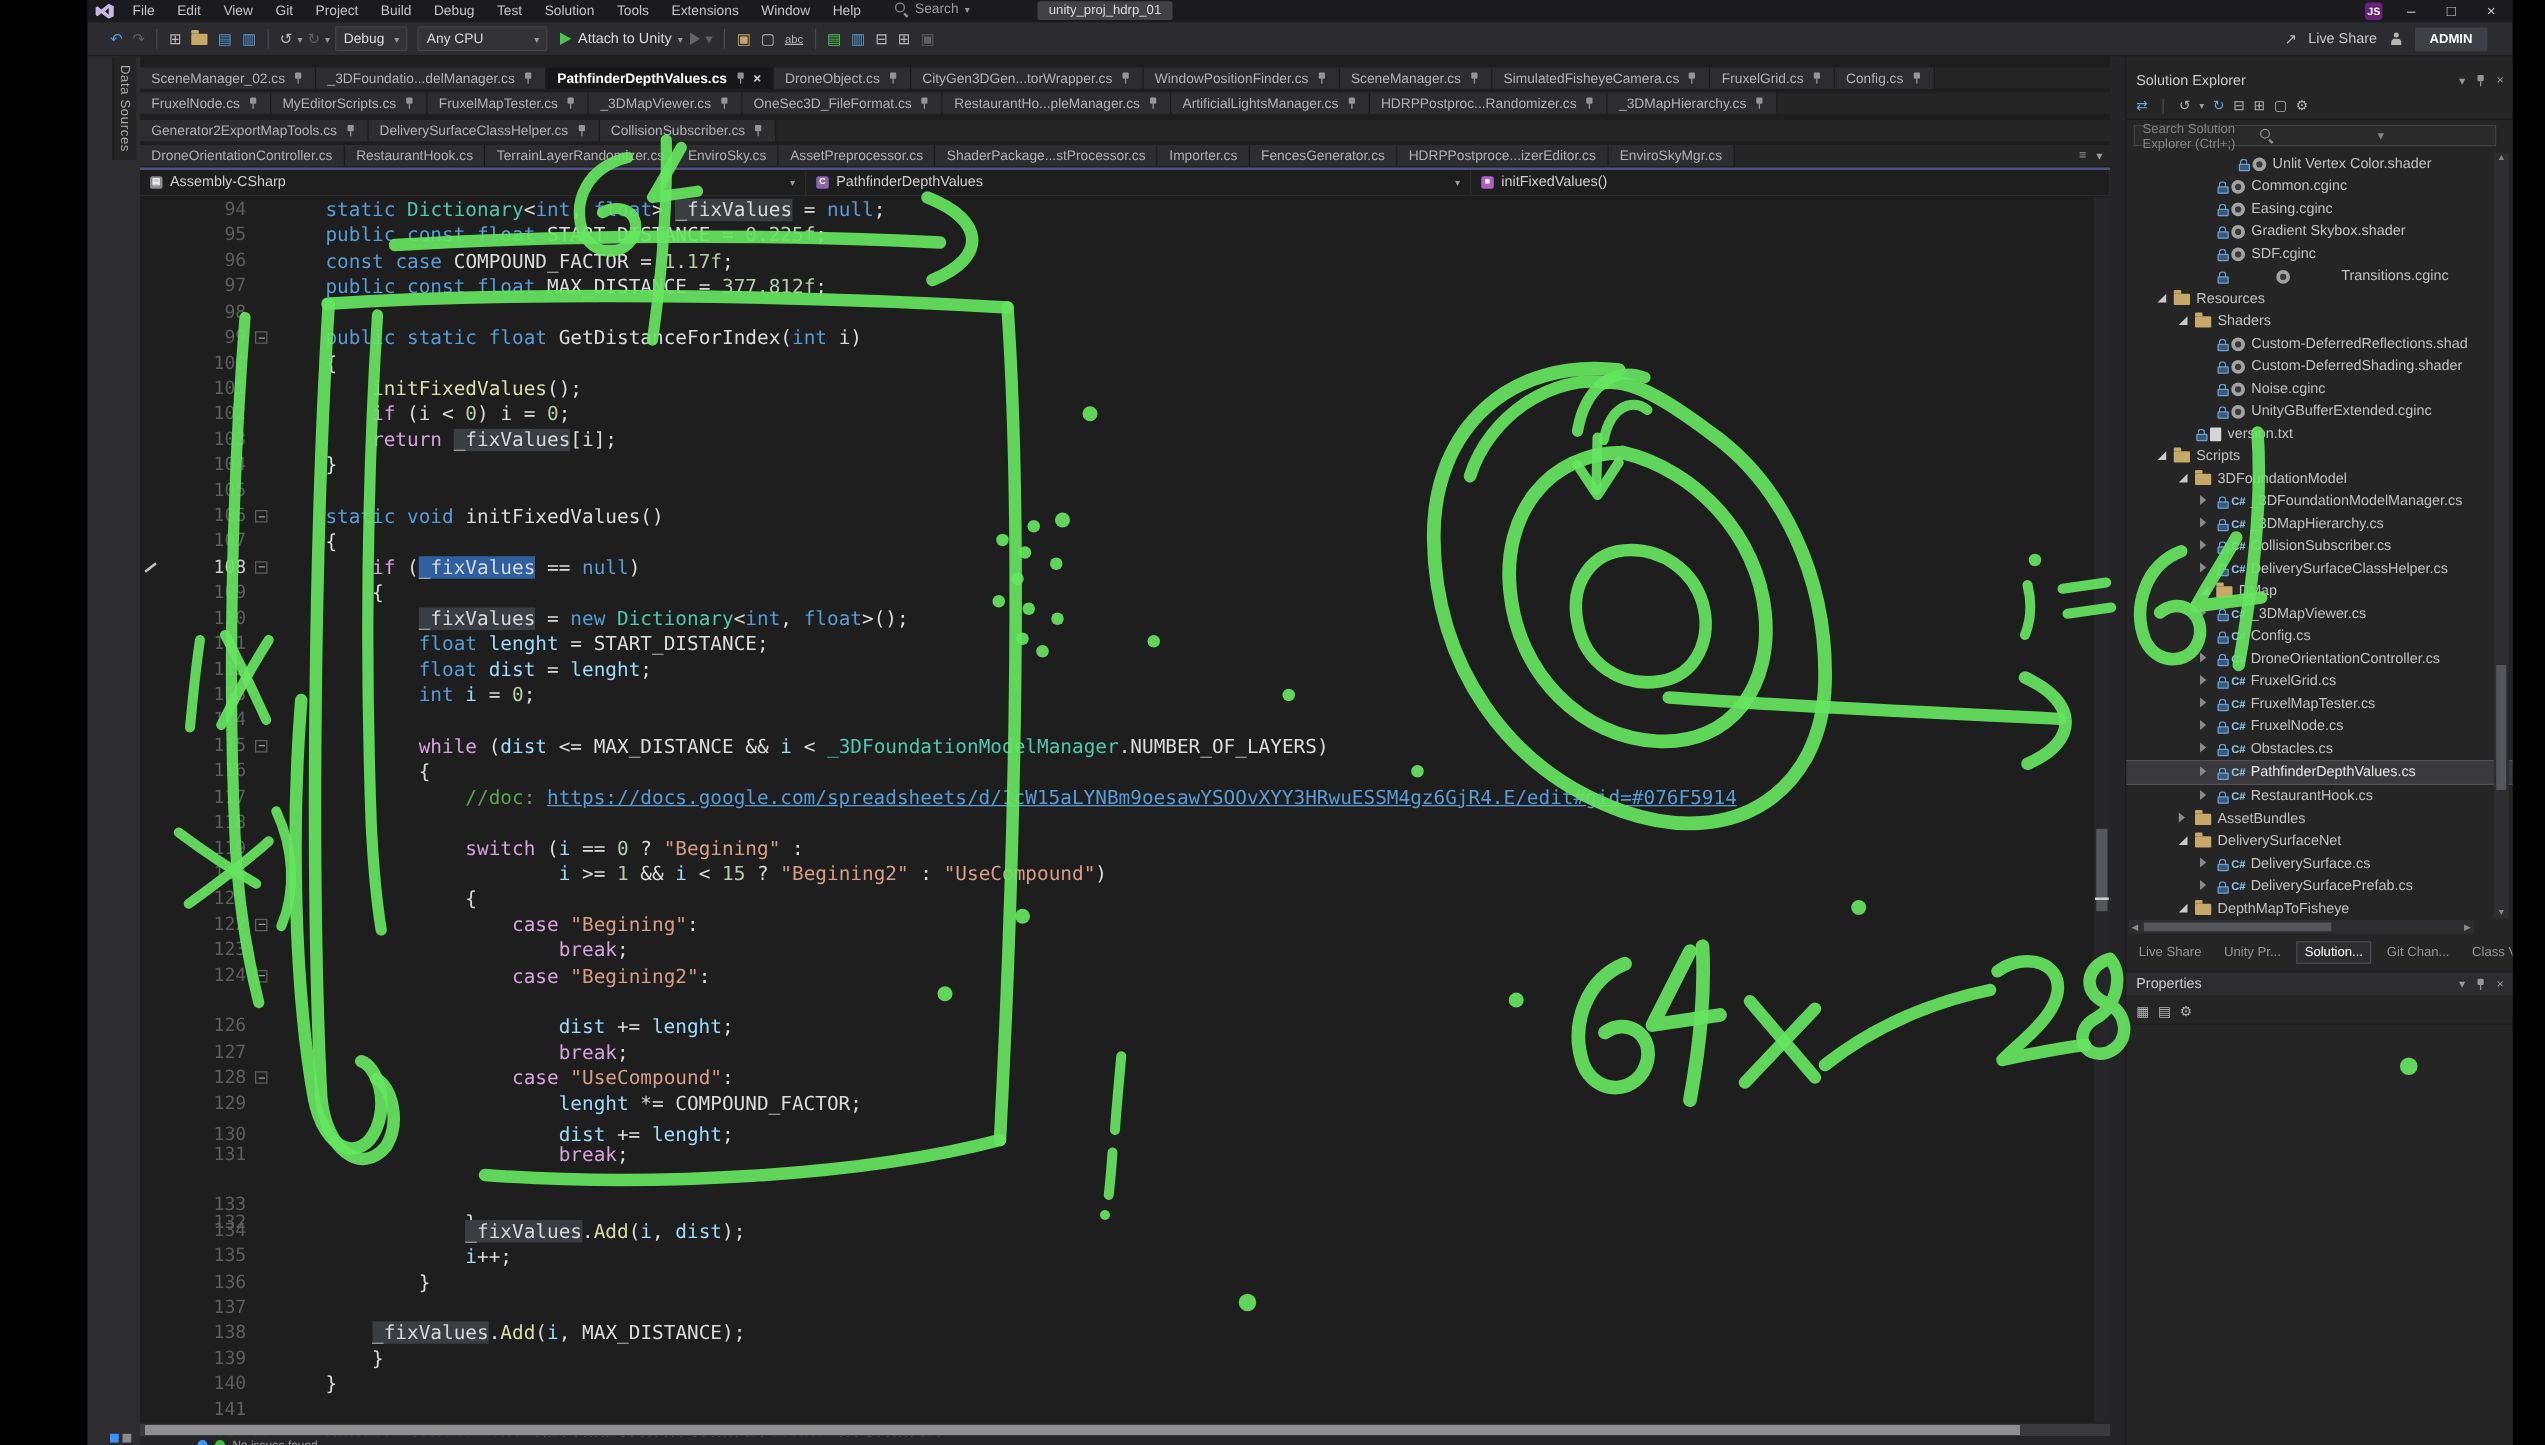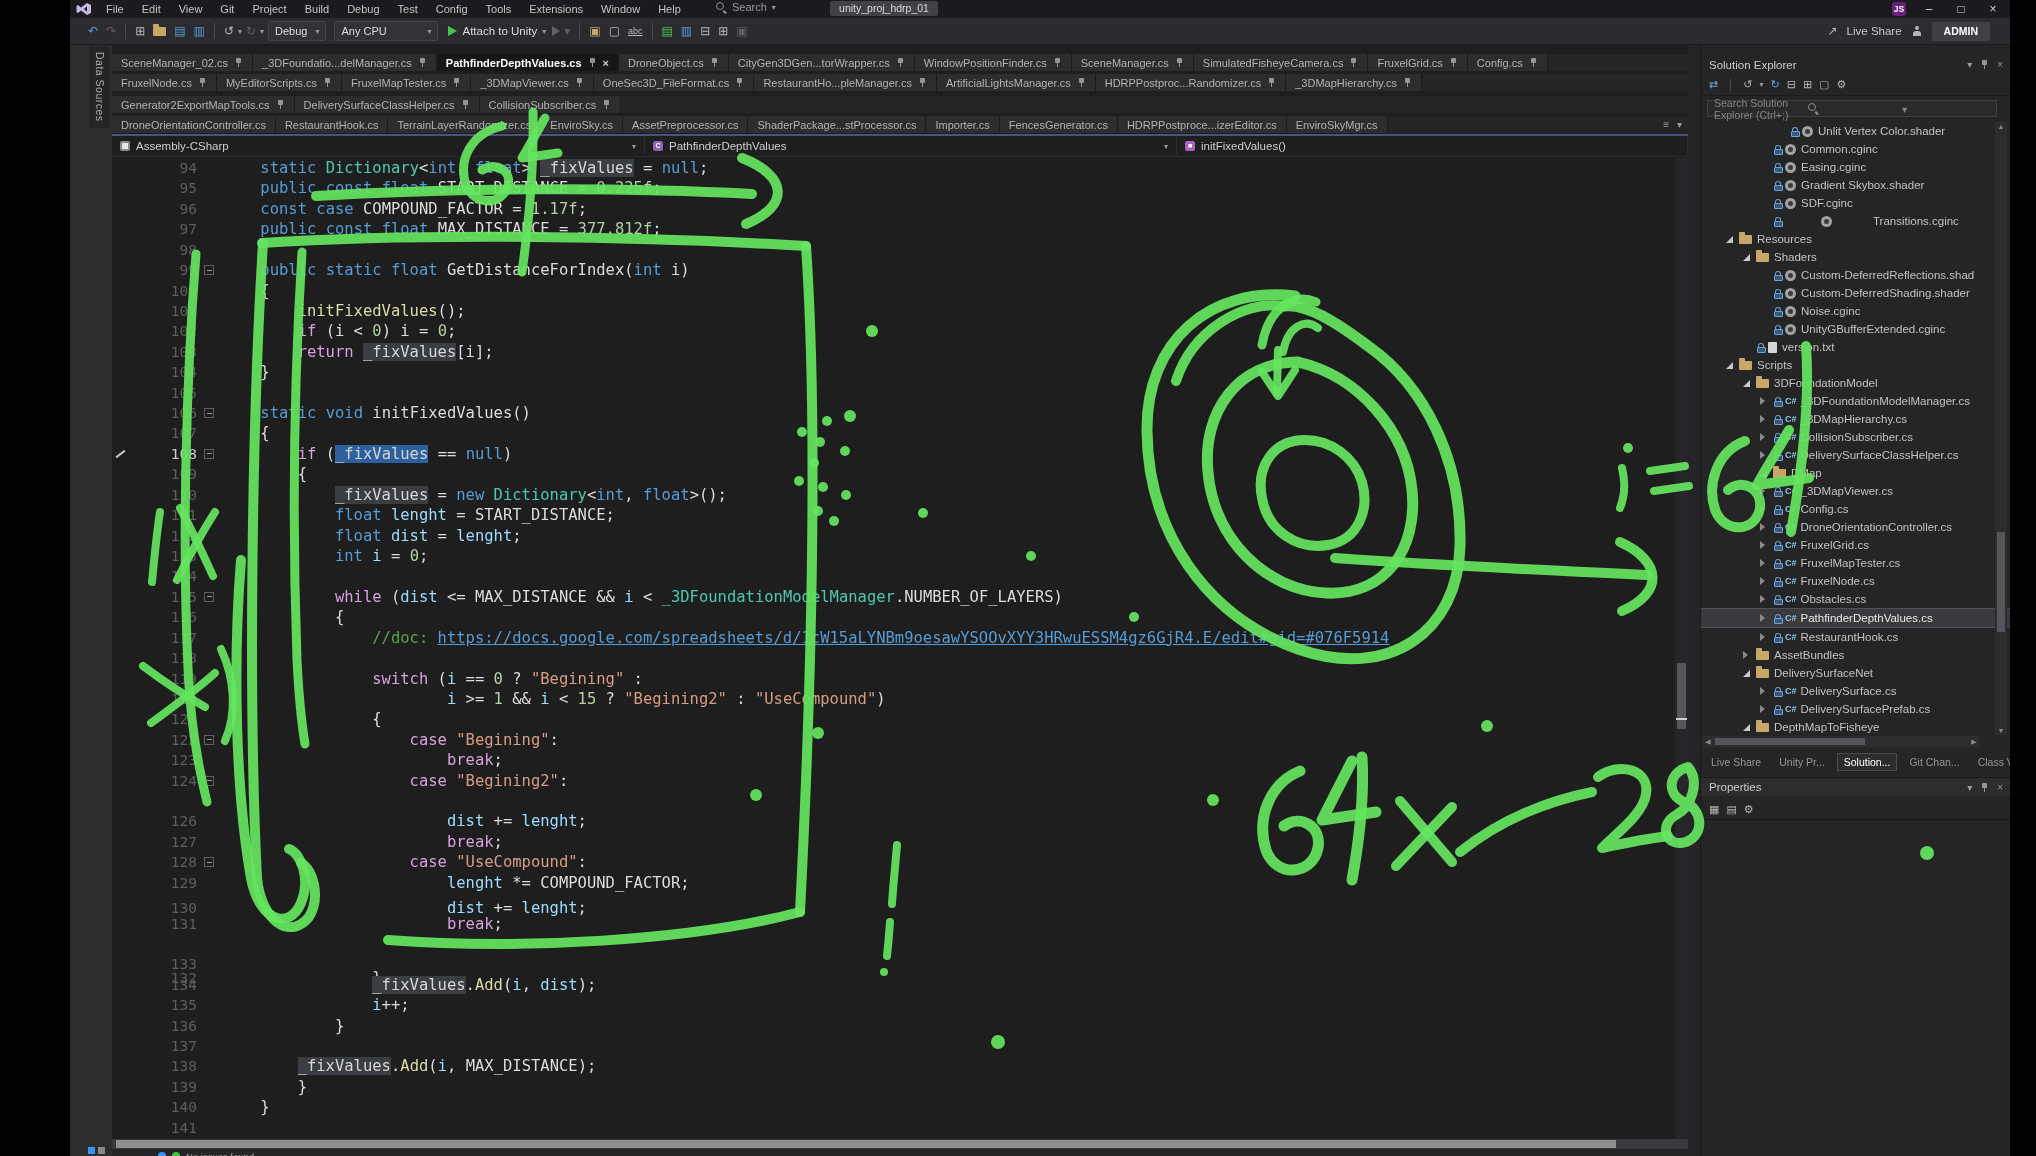--- a/index.html
+++ b/index.html
@@ -142,21 +142,21 @@
     </svg>
     <div class="menubar">
         <span class="menu-item">File</span>
         <span class="menu-item">Edit</span>
         <span class="menu-item">View</span>
         <span class="menu-item">Git</span>
         <span class="menu-item">Project</span>
         <span class="menu-item">Build</span>
         <span class="menu-item">Debug</span>
         <span class="menu-item">Test</span>
-        <span class="menu-item">Config</span>
+        <span class="menu-item">Solution</span>
         <span class="menu-item">Tools</span>
         <span class="menu-item">Extensions</span>
         <span class="menu-item">Window</span>
         <span class="menu-item">Help</span>
       </div>
     <div class="tsearch">
       <span class="mag"></span>
       <span>Search</span>
       <span class="caret">▾</span>
     </div>

